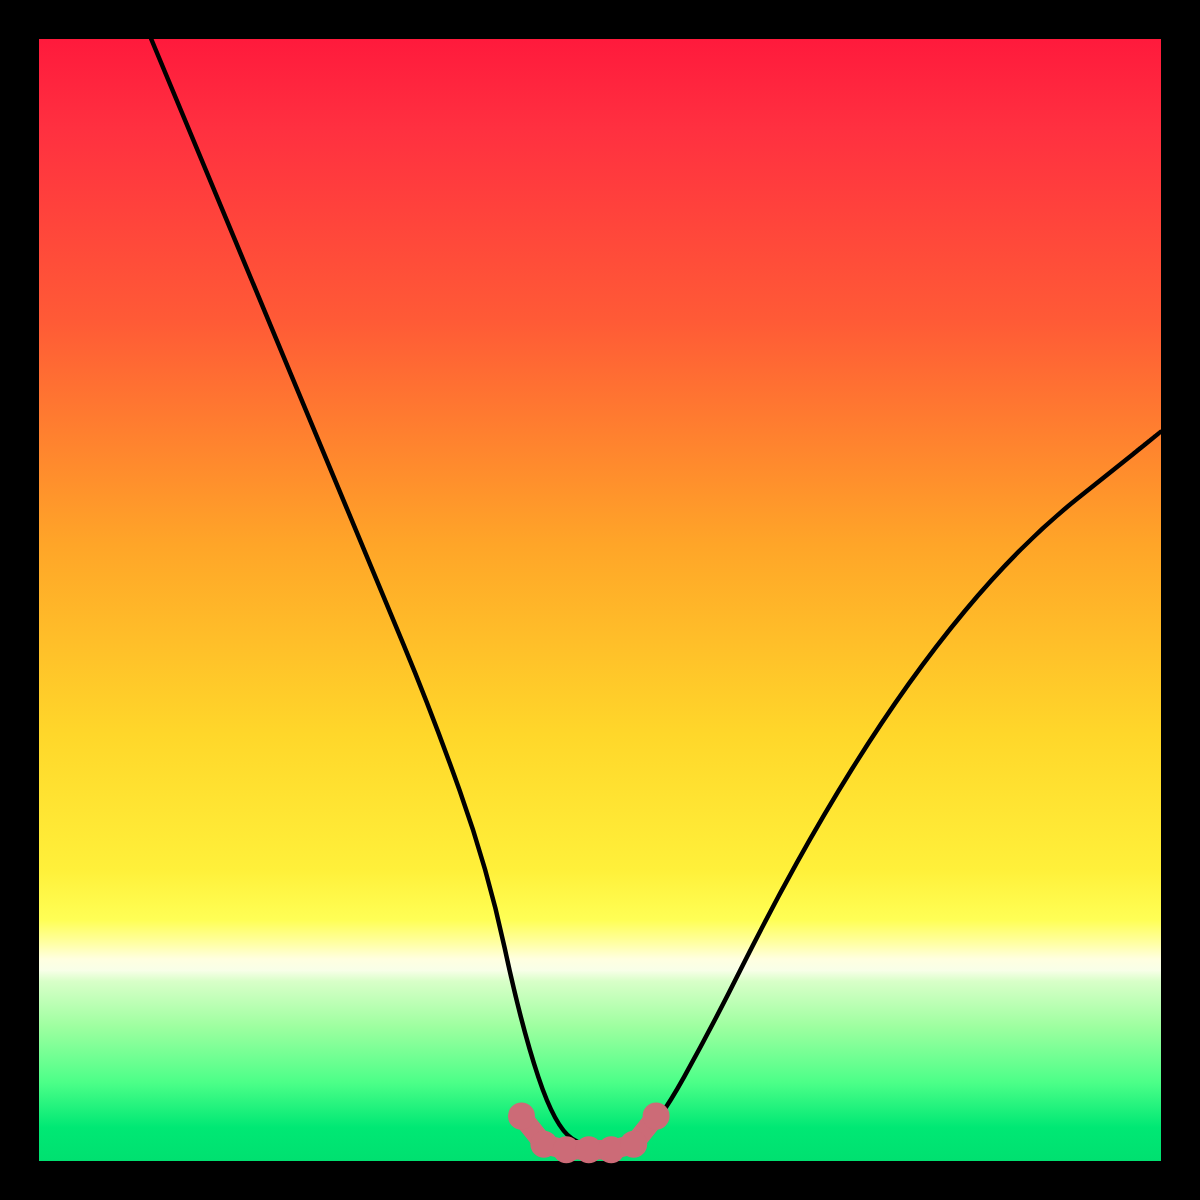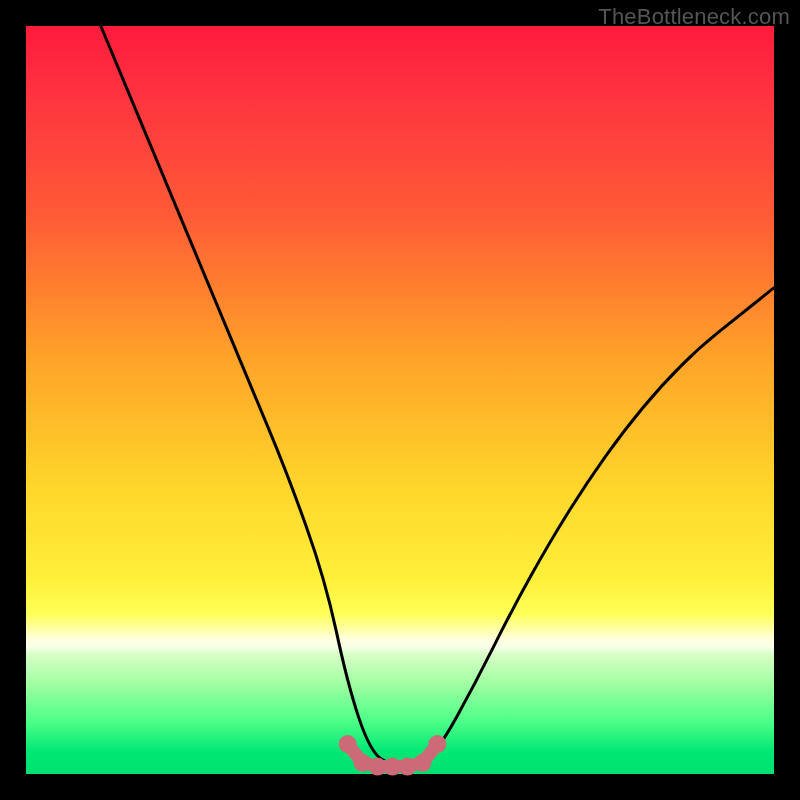--- a/index.html
+++ b/index.html
@@ -60,21 +60,20 @@
     top: 0;
     width: 748px;
     height: 748px;
     overflow: visible;
   }
 </style>
 </head>
 <body>
 
 <div class="frame">
-  <div class="watermark">TheBottleneck.com</div>
 
   <div class="plot">
     <svg class="curve" viewBox="0 0 748 748" preserveAspectRatio="none">
       <path id="main-curve" fill="none" stroke="#000" stroke-width="3" stroke-linecap="round" d="M 74.8,0 Q 112.2,89.75999999999999 130.9,134.64 Q 149.6,179.51999999999998 168.3,224.39999999999998 Q 187,269.28 205.7,314.15999999999997 Q 224.4,359.03999999999996 243.10000000000002,403.91999999999996 Q 261.8,448.8 280.5,501.15999999999997 Q 299.2,553.52 310.41999999999996,605.88 Q 321.64,658.24 332.86,691.9 Q 344.08000000000004,725.56 355.3,733.04 Q 366.52,740.52 377.74,740.52 Q 388.96000000000004,740.52 400.18000000000006,733.04 Q 411.40000000000003,725.56 430.1,691.9 Q 448.8,658.24 467.5,620.84 Q 486.2,583.44 504.9,549.78 Q 523.6,516.12 542.3,486.2 Q 561,456.28 579.7,430.09999999999997 Q 598.4,403.91999999999996 617.0999999999999,381.47999999999996 Q 635.8,359.03999999999996 654.5,340.34000000000003 Q 673.2,321.64000000000004 691.9000000000001,306.68000000000006 Q 710.6,291.72 729.3,276.76 T 748,261.8"></path>
       <path id="marker-line" fill="none" stroke="#cc6b77" stroke-width="13" stroke-linecap="round" stroke-linejoin="round" d="M 321.64,718.08 L 336.6,736.78 L 351.56,740.52 L 366.52,740.52 L 381.48,740.52 L 396.44,736.78 L 411.40000000000003,718.08"></path>
       <g id="marker-dots">
           <circle cx="321.64" cy="718.08" r="9" fill="#cc6b77"></circle>
           <circle cx="336.6" cy="736.78" r="9" fill="#cc6b77"></circle>
           <circle cx="351.56" cy="740.52" r="9" fill="#cc6b77"></circle>
           <circle cx="366.52" cy="740.52" r="9" fill="#cc6b77"></circle>

